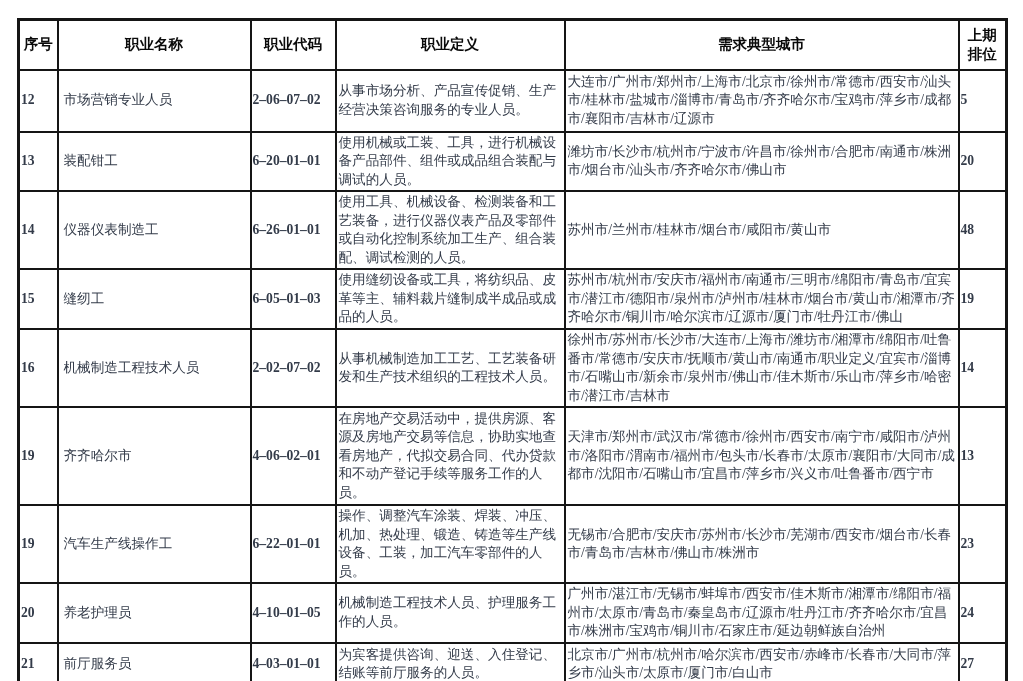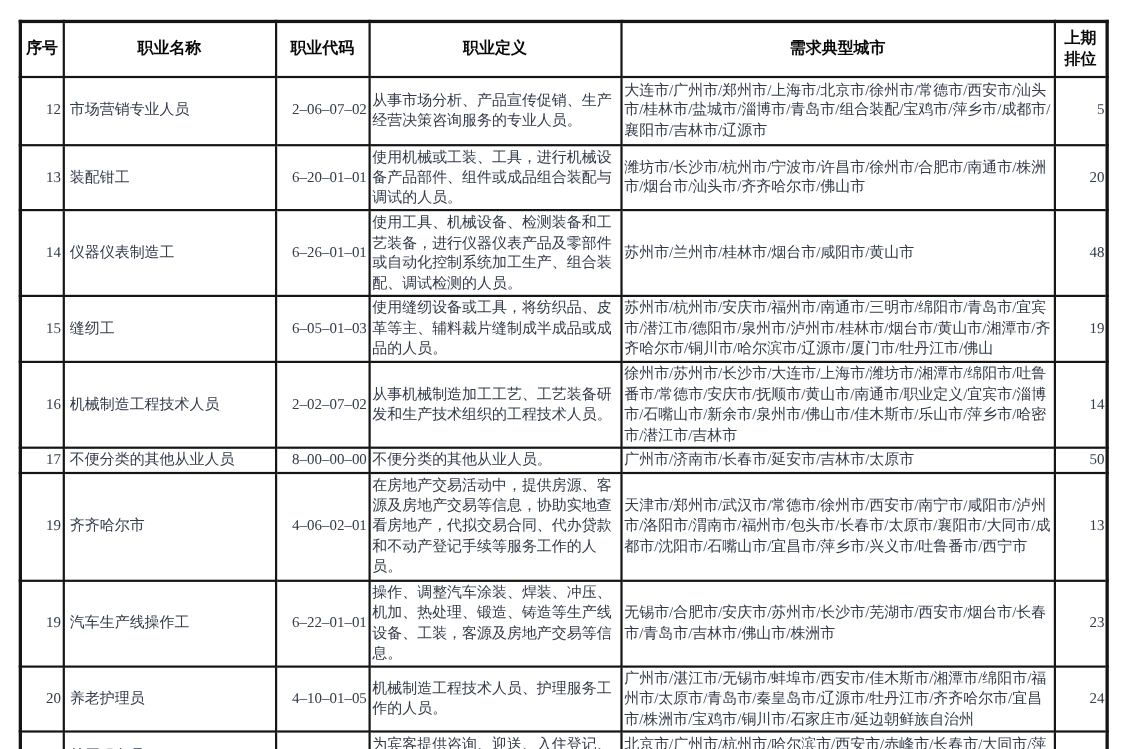--- a/index.html
+++ b/index.html
@@ -40,21 +40,21 @@
     text-align: center;
     vertical-align: middle;
     padding: 2px 2px;
   }
   .occ-table td {
     font-size: 13.6px;
     line-height: 18.5px;
     vertical-align: middle;
     padding: 1px 3px;
   }
-  td.c-num, td.c-rank, td.c-code { text-align: right; padding: 1px 1px; }
+  td.c-num, td.c-rank, td.c-code { text-align: left; padding: 1px 1px; font-weight: bold; }
   td.c-name { text-align: left; padding-left: 5px; }
   td.c-def, td.c-cities { text-align: left; padding: 1px 2px; }
 </style>
 </head>
 <body>
 
 <div class="page">
   <div class="table-wrap">
     <table class="occ-table">
       <colgroup>
@@ -74,21 +74,21 @@
           <th>需求典型城市</th>
           <th>上期排位</th>
         </tr>
       </thead>
       <tbody id="occ-body">
           <tr style="height: 62px;">
             <td class="c-num">12</td>
             <td class="c-name">市场营销专业人员</td>
             <td class="c-code">2–06–07–02</td>
             <td class="c-def">从事市场分析、产品宣传促销、生产经营决策咨询服务的专业人员。</td>
-            <td class="c-cities">大连市/广州市/郑州市/上海市/北京市/徐州市/常德市/西安市/汕头市/桂林市/盐城市/淄博市/青岛市/组合装配/宝鸡市/萍乡市/成都市/襄阳市/吉林市/辽源市</td>
+            <td class="c-cities">大连市/广州市/郑州市/上海市/北京市/徐州市/常德市/西安市/汕头市/桂林市/盐城市/淄博市/青岛市/齐齐哈尔市/宝鸡市/萍乡市/成都市/襄阳市/吉林市/辽源市</td>
             <td class="c-rank">5</td>
           </tr>
           <tr style="height: 55px;">
             <td class="c-num">13</td>
             <td class="c-name">装配钳工</td>
             <td class="c-code">6–20–01–01</td>
             <td class="c-def">使用机械或工装、工具，进行机械设备产品部件、组件或成品组合装配与调试的人员。</td>
             <td class="c-cities">潍坊市/长沙市/杭州市/宁波市/许昌市/徐州市/合肥市/南通市/株洲市/烟台市/汕头市/齐齐哈尔市/佛山市</td>
             <td class="c-rank">20</td>
           </tr>
@@ -109,41 +109,33 @@
             <td class="c-rank">19</td>
           </tr>
           <tr style="height: 67px;">
             <td class="c-num">16</td>
             <td class="c-name">机械制造工程技术人员</td>
             <td class="c-code">2–02–07–02</td>
             <td class="c-def">从事机械制造加工工艺、工艺装备研发和生产技术组织的工程技术人员。</td>
             <td class="c-cities">徐州市/苏州市/长沙市/大连市/上海市/潍坊市/湘潭市/绵阳市/吐鲁番市/常德市/安庆市/抚顺市/黄山市/南通市/职业定义/宜宾市/淄博市/石嘴山市/新余市/泉州市/佛山市/佳木斯市/乐山市/萍乡市/哈密市/潜江市/吉林市</td>
             <td class="c-rank">14</td>
           </tr>
-          <tr style="height: 20px;">
-            <td class="c-num">17</td>
-            <td class="c-name">不便分类的其他从业人员</td>
-            <td class="c-code">8–00–00–00</td>
-            <td class="c-def">不便分类的其他从业人员。</td>
-            <td class="c-cities">广州市/济南市/长春市/延安市/吉林市/太原市</td>
-            <td class="c-rank">50</td>
-          </tr>
           <tr style="height: 98px;">
             <td class="c-num">19</td>
             <td class="c-name">齐齐哈尔市</td>
             <td class="c-code">4–06–02–01</td>
             <td class="c-def">在房地产交易活动中，提供房源、客源及房地产交易等信息，协助实地查看房地产，代拟交易合同、代办贷款和不动产登记手续等服务工作的人员。</td>
             <td class="c-cities">天津市/郑州市/武汉市/常德市/徐州市/西安市/南宁市/咸阳市/泸州市/洛阳市/渭南市/福州市/包头市/长春市/太原市/襄阳市/大同市/成都市/沈阳市/石嘴山市/宜昌市/萍乡市/兴义市/吐鲁番市/西宁市</td>
             <td class="c-rank">13</td>
           </tr>
           <tr style="height: 69px;">
             <td class="c-num">19</td>
             <td class="c-name">汽车生产线操作工</td>
             <td class="c-code">6–22–01–01</td>
-            <td class="c-def">操作、调整汽车涂装、焊装、冲压、机加、热处理、锻造、铸造等生产线设备、工装，客源及房地产交易等信息。</td>
+            <td class="c-def">操作、调整汽车涂装、焊装、冲压、机加、热处理、锻造、铸造等生产线设备、工装，加工汽车零部件的人员。</td>
             <td class="c-cities">无锡市/合肥市/安庆市/苏州市/长沙市/芜湖市/西安市/烟台市/长春市/青岛市/吉林市/佛山市/株洲市</td>
             <td class="c-rank">23</td>
           </tr>
           <tr style="height: 56px;">
             <td class="c-num">20</td>
             <td class="c-name">养老护理员</td>
             <td class="c-code">4–10–01–05</td>
             <td class="c-def">机械制造工程技术人员、护理服务工作的人员。</td>
             <td class="c-cities">广州市/湛江市/无锡市/蚌埠市/西安市/佳木斯市/湘潭市/绵阳市/福州市/太原市/青岛市/秦皇岛市/辽源市/牡丹江市/齐齐哈尔市/宜昌市/株洲市/宝鸡市/铜川市/石家庄市/延边朝鲜族自治州</td>
             <td class="c-rank">24</td>

